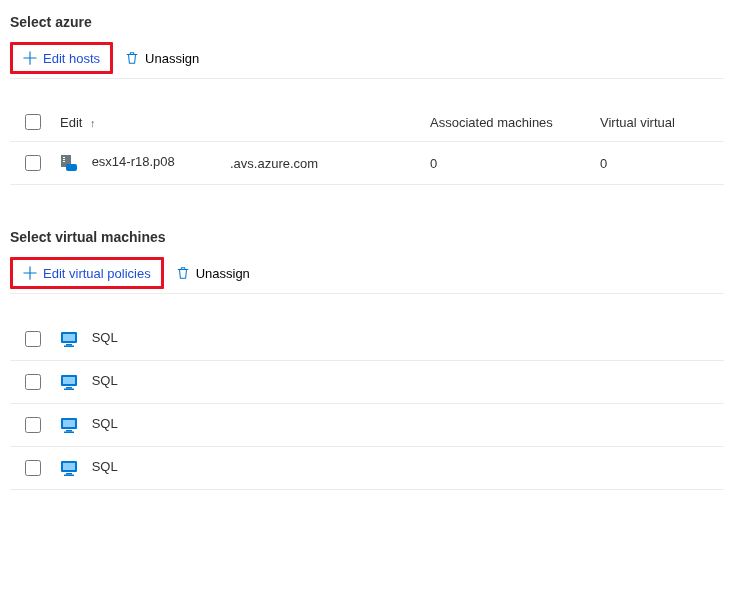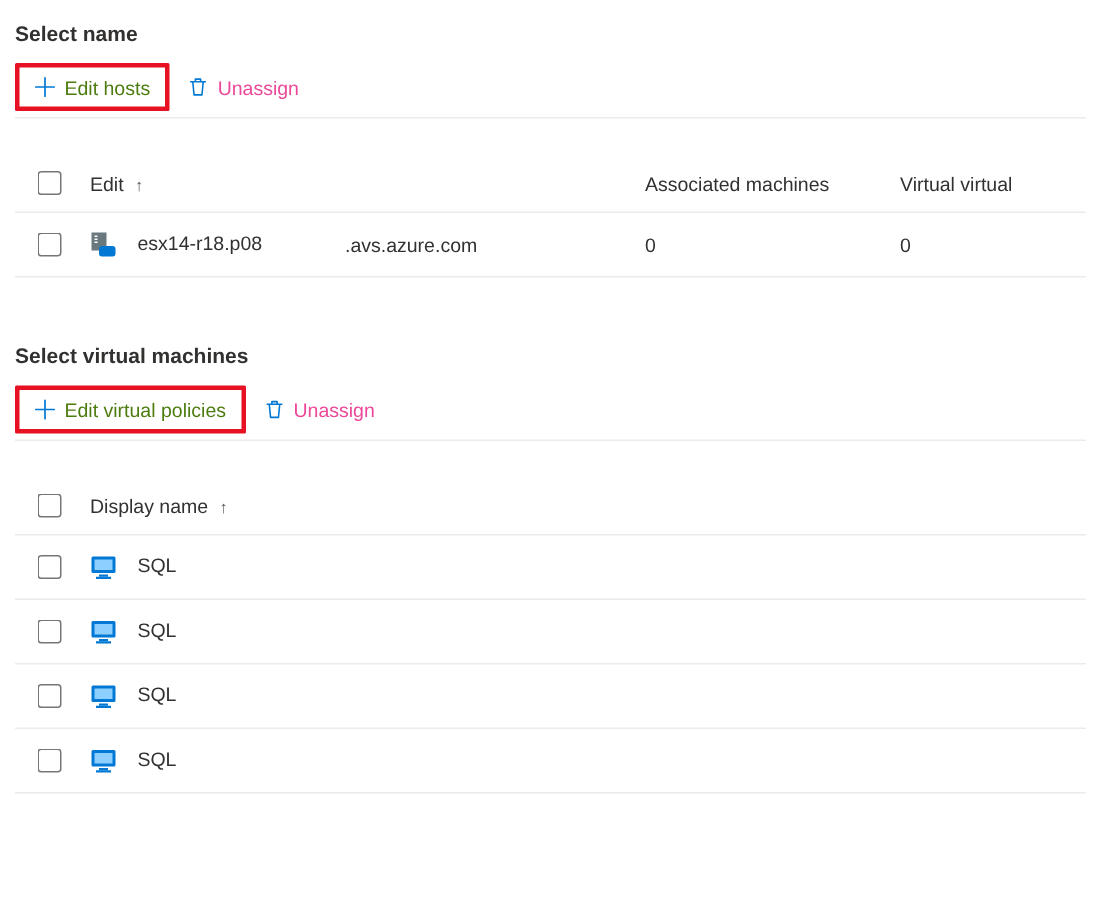--- a/index.html
+++ b/index.html
@@ -28,22 +28,22 @@
     align-items: center;
     height: 32px;
     padding: 0 10px;
     cursor: pointer;
     border: none;
     background: transparent;
     font-family: inherit;
     font-size: 13px;
   }
   .toolbar-btn .icon { margin-right: 6px; display:inline-flex;}
-  .toolbar-btn.edit { color: #4d7c0f; }
-  .toolbar-btn.unassign { color: #ec4899; }
+  .toolbar-btn.edit { color: #1d4ed8; }
+  .toolbar-btn.unassign { color: #000000; }
   .highlight-red {
     border: 3px solid #e81123;
     border-radius: 1px;
   }
   .divider {
     border: none;
     border-top: 1px solid #edebe9;
     margin: 0 0 0 0;
   }
   .table {
@@ -84,21 +84,21 @@
     margin-left: 4px;
     font-size: 11px;
     color: #605e5c;
   }
   .section-gap { height: 40px; }
   .plus-icon svg, .trash-icon svg { width:14px; height:14px; display:block;}
 </style>
 </head>
 <body>
 
-<div class="section-title">Select name</div>
+<div class="section-title">Select azure</div>
 
 <div class="toolbar">
   <button class="toolbar-btn edit highlight-red">
     <span class="icon plus-icon">
       <svg viewBox="0 0 16 16">
           <path d="M8 1v14M1 8h14" stroke="#0078d4" stroke-width="1.3" stroke-linecap="round"></path>
         </svg>
     </span>
     <span>Edit hosts</span>
   </button>
@@ -164,27 +164,20 @@
           <path d="M2 4h12M6 4V2h4v2M4 4l1 10h6l1-10" fill="none" stroke="#0078d4" stroke-width="1.2" stroke-linejoin="round"></path>
         </svg>
     </span>
     <span>Unassign</span>
   </button>
 </div>
 <hr class="divider">
 
 <table class="table">
   <tbody>
-      <tr class="thead-row">
-    <td class="col-check"><input type="checkbox" style=""></td>
-    <td class="col-vmcol2">
-      <span>Display name</span>
-      <span class="sort-arrow">↑</span>
-    </td>
-  </tr>
   <tr class="tbody-row">
     <td class="col-check"><input type="checkbox" style=""></td>
     <td>
       <span class="vm-icon">
         <svg viewBox="0 0 18 18">
               <rect x="1" y="2" width="16" height="11" rx="1" fill="#0078d4"></rect>
               <rect x="3" y="4" width="12" height="7" fill="#8dd0ff"></rect>
               <rect x="6" y="14" width="6" height="1.5" fill="#0078d4"></rect>
               <rect x="4" y="15.5" width="10" height="1.5" fill="#0078d4"></rect>
             </svg>

